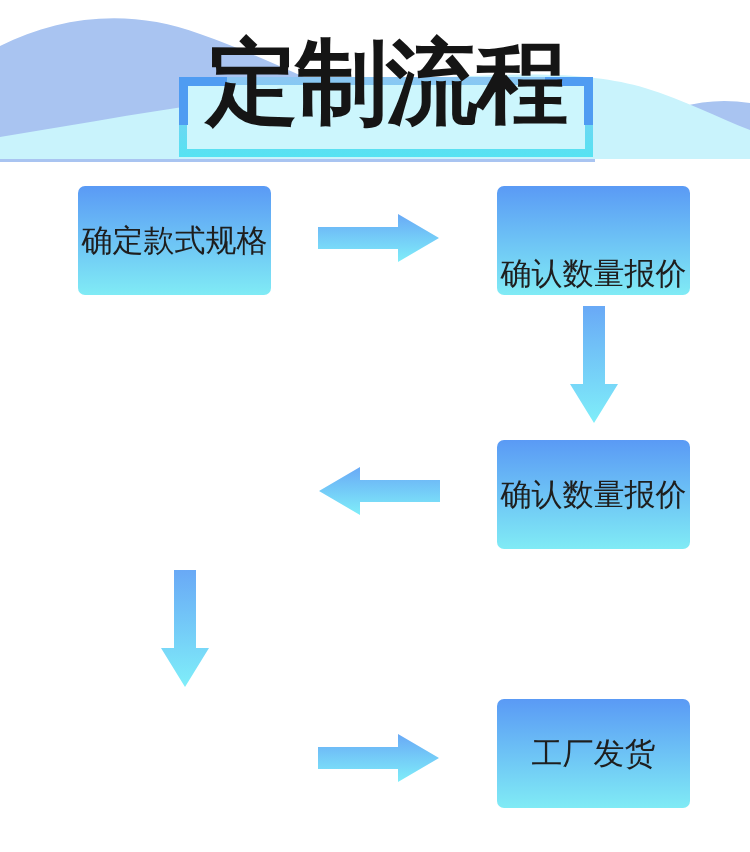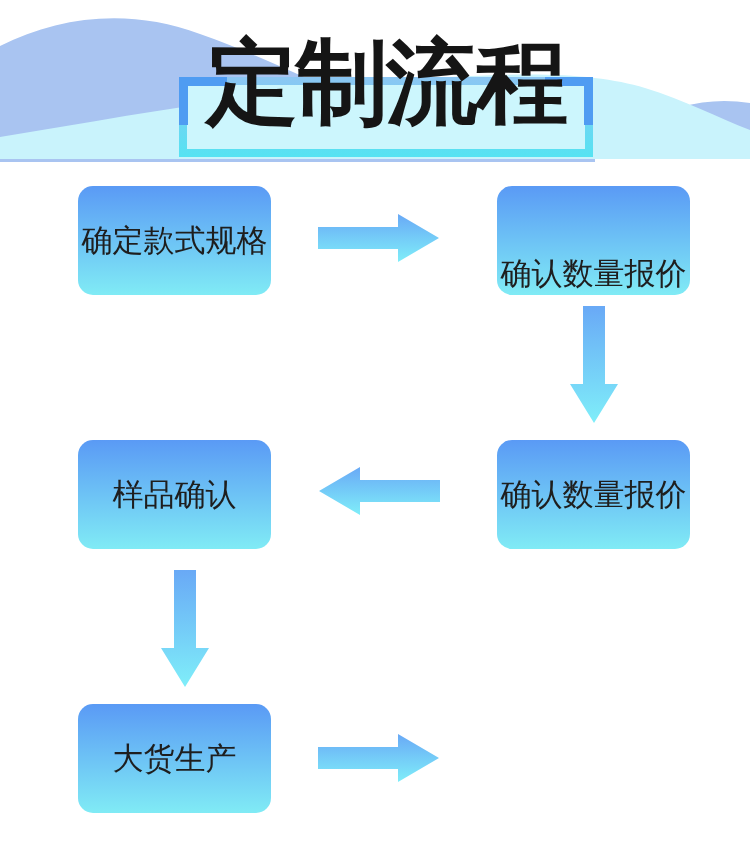--- a/index.html
+++ b/index.html
@@ -33,21 +33,21 @@
   .bracket-left{left:179px;top:77px;border-top:9px solid var(--bracket_blue);border-left:9px solid var(--bracket_blue);}
   .bracket-right{left:545px;top:77px;border-top:9px solid var(--bracket_blue);border-right:9px solid var(--bracket_blue);}
   .page-title{
     position:absolute;left:179px;top:32px;width:414px;height:100px;
     text-align:center;font-size:92px;line-height:100px;font-weight:800;
     color:#151515;letter-spacing:-2px;white-space:nowrap;
   }
 
   
   .step{
-    position:absolute;width:193px;height:109px;border-radius:15px;
+    position:absolute;width:193px;height:109px;border-radius:7px;
     background:linear-gradient(180deg,var(--step_top) 0%,var(--step_bottom) 100%);
     display:flex;align-items:center;justify-content:center;
     color:var(--text);font-size:31px;font-weight:400;white-space:nowrap;
   }
   .step-1{left:78px;top:186px;}
   .step-2{left:497px;top:186px;align-items:flex-end;}
   .step-3{left:497px;top:440px;}
   .step-4{left:78px;top:440px;}
   .step-5{left:78px;top:704px;}
   .step-6{left:497px;top:699px;}
@@ -91,25 +91,22 @@
 
   <div class="step step-1">
     <span>确定款式规格</span>
   </div>
   <div class="step step-2">
     <span>确认数量报价</span>
   </div>
   <div class="step step-3">
     <span>确认数量报价</span>
   </div>
-  <div class="step step-4">
-    <span>样品确认</span>
-  </div>
-  <div class="step step-5">
-    <span>大货生产</span>
+  <div class="step step-6">
+    <span>工厂发货</span>
   </div>
 
   <svg class="arrow arrow-1" viewBox="0 0 122 50" aria-hidden="true">
     <polygon fill="url(#ag)" points="0,14 80,14 80,1 121,25 80,49 80,36 0,36"></polygon>
   </svg>
   <svg class="arrow arrow-2" viewBox="0 0 50 118" aria-hidden="true">
     <polygon fill="url(#ag)" points="14,0 36,0 36,78 49,78 25,117 1,78 14,78"></polygon>
   </svg>
   <svg class="arrow arrow-3" viewBox="0 0 122 50" aria-hidden="true">
     <polygon fill="url(#ag)" points="122,14 42,14 42,1 1,25 42,49 42,36 122,36"></polygon>

